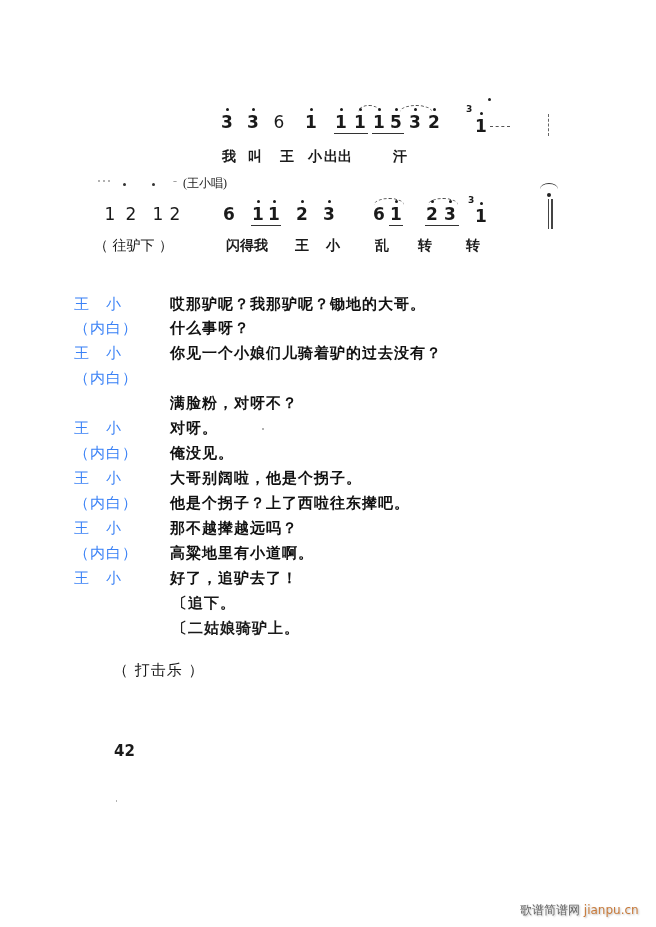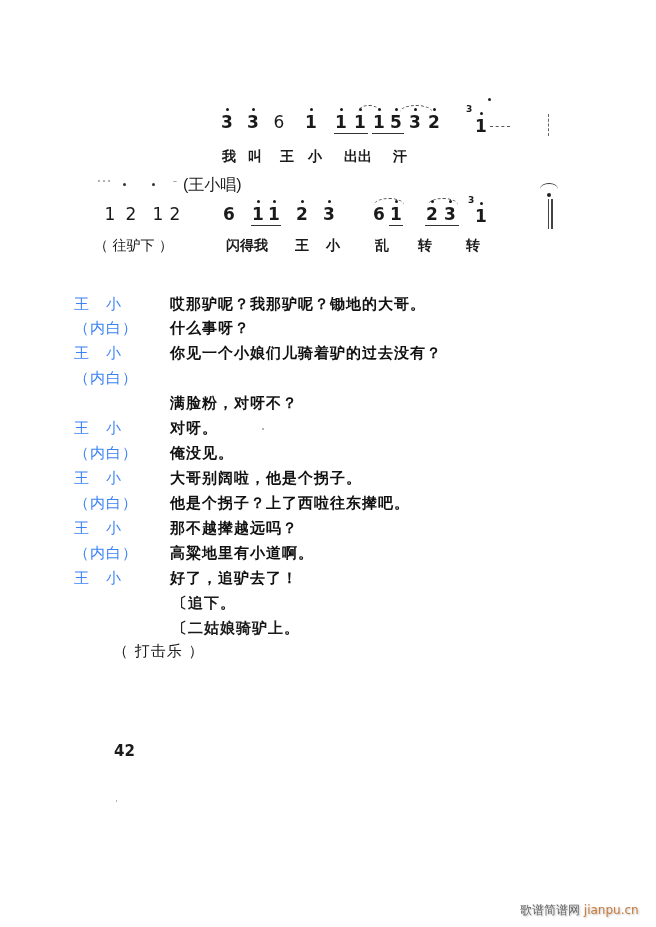--- a/index.html
+++ b/index.html
@@ -62,22 +62,22 @@
     .lyric {
       position: absolute;
       font-family: "DejaVu Serif", "Liberation Serif", serif;
       font-weight: bold;
       font-size: 14px;
       line-height: 16px;
       white-space: nowrap;
     }
     .small-note {
       position: absolute;
-      font-size: 16px;
-      font-family: Liberation Sans, sans-serif;
+      font-size: 12px;
+      font-family: Liberation Serif, serif;
       white-space: nowrap;
     }
     .barline {
       position: absolute;
       width: 2px;
       background: #555;
     }
 
     
     .dlg-row {
@@ -158,21 +158,21 @@
   <div class="grace" style="left:466px;top:105px;">3</div>
   <div class="note" style="left:474px;top:116px;"><span class="dot-above"></span><span>1</span></div>
   <div class="speck" style="left:488px;top:98px;width:3px;height:3px;background:#222;"></div>
   <div class="dash" style="left:490px;top:126px;width:20px;"></div>
   <div class="barline" style="left:548px;top:114px;height:22px;width:1px;border-left:1px dashed #666;background:transparent;"></div>
 
   <div class="lyric" style="left:222px;top:148px;">我</div>
   <div class="lyric" style="left:248px;top:148px;">叫</div>
   <div class="lyric" style="left:280px;top:148px;">王</div>
   <div class="lyric" style="left:308px;top:148px;">小</div>
-  <div class="lyric" style="left:344px;top:148px;">出出</div>
+  <div class="lyric" style="left:324px;top:148px;">出出</div>
   <div class="lyric" style="left:393px;top:148px;">汗</div>
 </div>
 
 <div>
   <div class="speck" style="left:98px;top:180px;"></div>
   <div class="speck" style="left:103px;top:180px;"></div>
   <div class="speck" style="left:108px;top:180px;"></div>
   <div class="speck" style="left:123px;top:183px;width:3px;height:3px;background:#333;"></div>
   <div class="speck" style="left:152px;top:183px;width:3px;height:3px;background:#333;"></div>
   <div class="speck" style="left:173px;top:181px;width:4px;height:1px;"></div>
@@ -261,21 +261,21 @@
   </div>
   <div class="dlg-row" style="top:566px;">
     <span class="speaker">王　小</span>
     <span class="line-text">好了，追驴去了！</span>
   </div>
 
   <div class="stage" style="left:172px;top:594px;">〔追下。</div>
   <div class="stage" style="left:172px;top:619px;">〔二姑娘骑驴上。</div>
 </div>
 
-<div class="stage" style="left:113px;top:642px;font-weight:normal;">（ 打击乐 ）</div>
+<div class="stage" style="left:113px;top:661px;font-weight:normal;">（ 打击乐 ）</div>
 
 <div class="page-number">42</div>
 
 <div class="speck" style="left:262px;top:428px;"></div>
 <div class="speck" style="left:116px;top:800px;width:1px;height:2px;"></div>
 
 <div class="watermark">
   <span>歌谱简谱网</span>
   <span class="wm-domain">jianpu.cn</span>
 </div>

